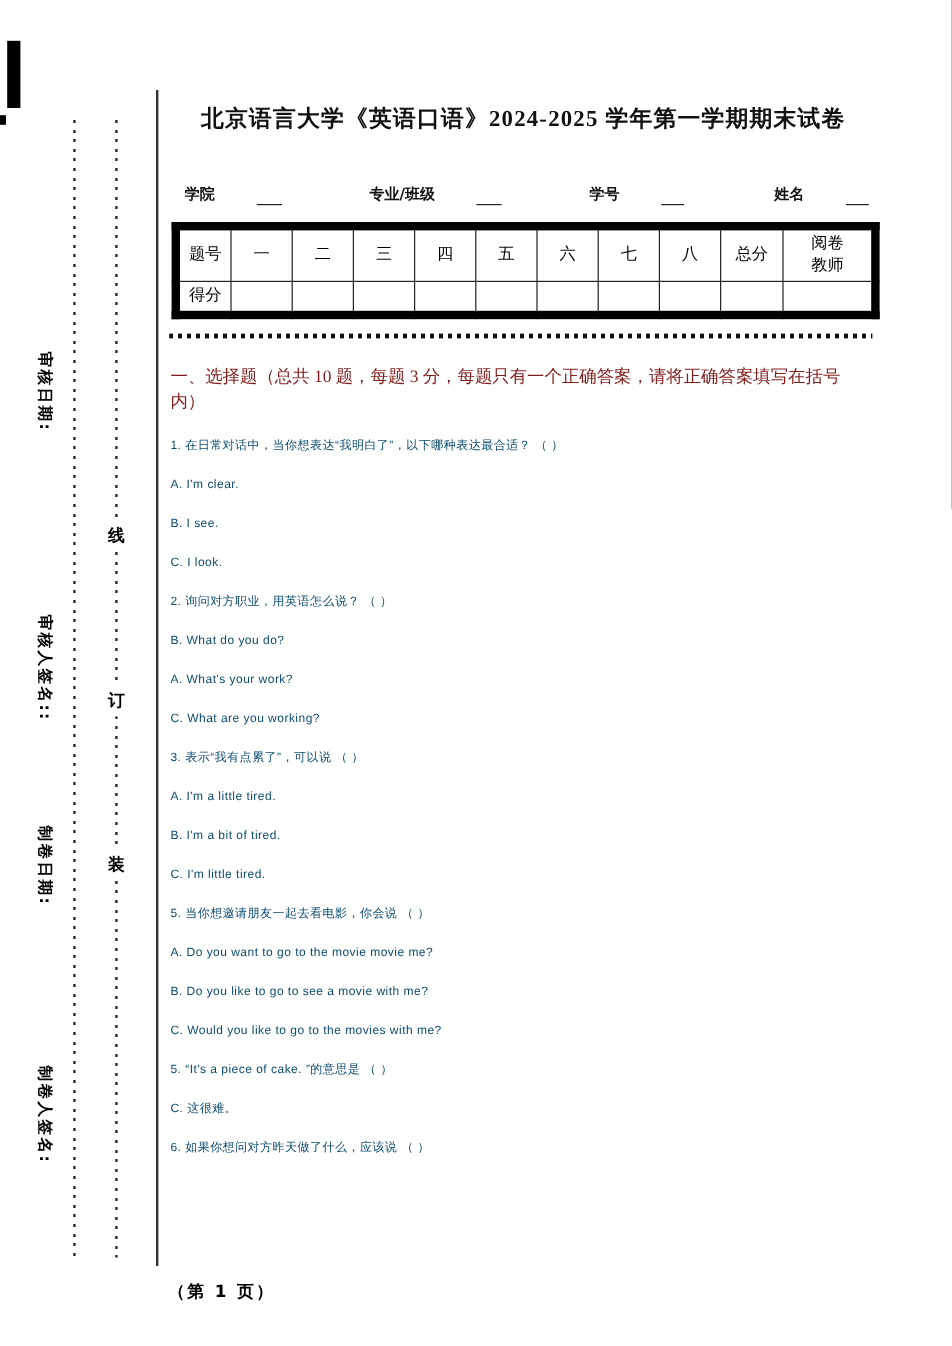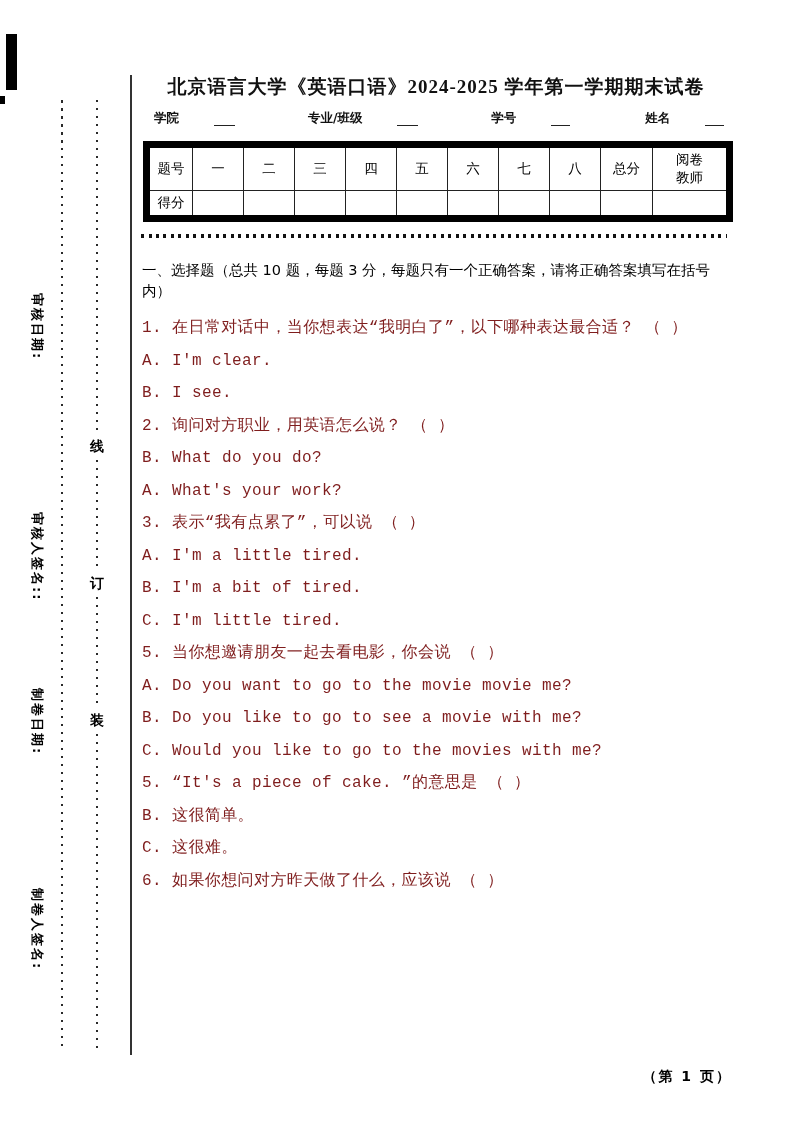--- a/index.html
+++ b/index.html
@@ -43,34 +43,34 @@
     background-image: repeating-linear-gradient(to bottom, #2a2a2a 0 2.5px, transparent 2.5px 8px);
   }
   .bind-col .bchar { font-size: 14px; font-weight: bold; padding: 4px 0; color:#000; }
 
   .content-border {
     position: absolute; left: 130px; top: 75px; height: 980px; width: 0;
     border-left: 2px solid #333;
   }
 
   .content {
-    position: absolute; left: 140px; top: 66px; width: 592px;
+    position: absolute; left: 140px; top: 78px; width: 592px;
   }
   .title {
     text-align: center;
     font-family: "Liberation Serif", "DejaVu Serif", serif;
     font-weight: bold;
     font-size: 19px;
     letter-spacing: 1px;
     margin-top: 8px;
     white-space: nowrap;
   }
   .info-row {
-    display: flex; align-items: flex-start;
-    margin: 10px 8px 0 14px;
+    display: flex; align-items: center;
+    margin: 42px 8px 0 14px;
     font-size: 12.5px; font-weight: bold; gap: 35px;
   }
   .info-row .lbl { white-space: nowrap; }
   .info-row .blank { border-bottom: 1.2px solid #222; height: 16px; }
   .b1 { width: 108px; } .b2 { width: 104px; } .b3 { width: 94px; } .b4 { width: 96px; margin-right:0; }
   .gap1 { width: 14px; } .gap2 { width: 18px; } .gap3 { width: 28px; }
 
   table.score {
     margin-top: 14px; margin-left: 3px;
     border-collapse: collapse;
@@ -93,35 +93,36 @@
   .dotted-sep {
     margin-top: 12px; margin-left: 1px;
     height: 4px; width: 586px;
     background-image: repeating-linear-gradient(to right, #111 0 3px, transparent 3px 7.5px);
   }
 
   .section-heading {
     margin-top: 22px; margin-left: 2px; margin-right: 4px;
     font-size: 14.5px;
     line-height: 1.45;
-    color:#000000;
+    color:#7f1d1d;
+    font-family:Liberation Serif, serif;
   }
   .qa { margin-top: 16px; margin-left: 2px; }
   .line {
-    font-family: Liberation Mono, monospace;
-    font-size: 16px;
+    font-family: Liberation Sans, sans-serif;
+    font-size: 10px;
     letter-spacing: 0.4px;
     line-height: 20px;
     margin-bottom: 12.5px;
     white-space: nowrap;
-    color:#7f1d1d;
+    color:#0c4a6e;
   }
   .footer {
     position: absolute; left: 140px; top: 1068px; width: 592px;
-    text-align: right;
+    text-align: left;
     font-size: 14px; font-weight: bold;
     letter-spacing: 2px;
     color:#000;
   }
 </style>
 </head>
 <body>
 
 <div class="page">
 
@@ -212,37 +213,38 @@
 
     <div class="dotted-sep"></div>
 
     <div class="section-heading">一、选择题（总共 10 题，每题 3 分，每题只有一个正确答案，请将正确答案填写在括号内）</div>
 
     <div class="qa">
 
       <div class="line">1.  在日常对话中，当你想表达“我明白了”，以下哪种表达最合适？  （  ）</div>
       <div class="line">A.  I'm clear.</div>
       <div class="line">B.  I see.</div>
+      <div class="line">C.  I look.</div>
 
       <div class="line">2.  询问对方职业，用英语怎么说？  （  ）</div>
       <div class="line">B.  What do you do?</div>
       <div class="line">A.  What's your work?</div>
+      <div class="line">C.  What are you working?</div>
 
       <div class="line">3.  表示“我有点累了”，可以说  （  ）</div>
       <div class="line">A.  I'm a little tired.</div>
       <div class="line">B.  I'm a bit of tired.</div>
       <div class="line">C.  I'm little tired.</div>
 
       <div class="line">5.  当你想邀请朋友一起去看电影，你会说  （  ）</div>
       <div class="line">A.  Do you want to go to the movie movie me?</div>
       <div class="line">B.  Do you like to go to see a movie with me?</div>
       <div class="line">C.  Would you like to go to the movies with me?</div>
 
       <div class="line">5.  “It's a piece of cake. ”的意思是  （  ）</div>
-      <div class="line">B.  这很简单。</div>
       <div class="line">C.  这很难。</div>
 
       <div class="line">6.  如果你想问对方昨天做了什么，应该说  （  ）</div>
 
     </div>
   </div>
 
   <div class="footer">（第 1 页）</div>
 
 </div>

